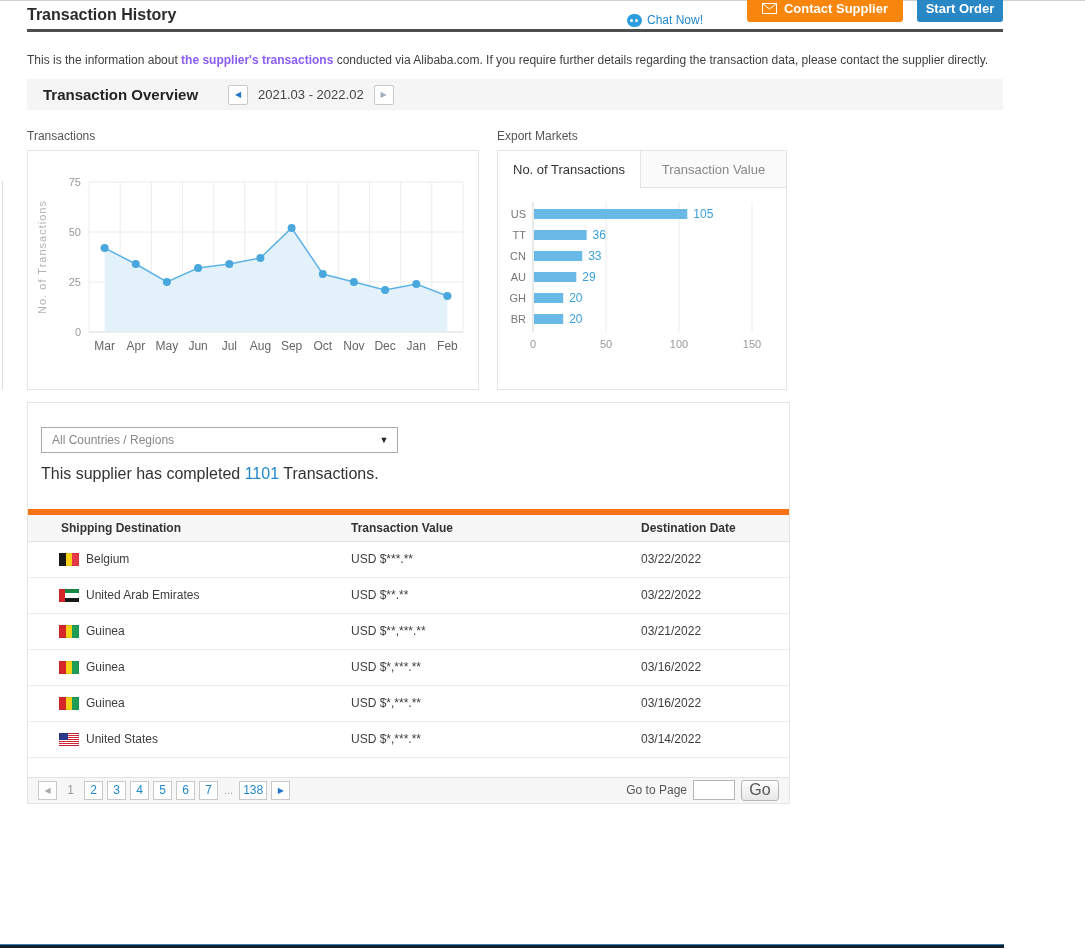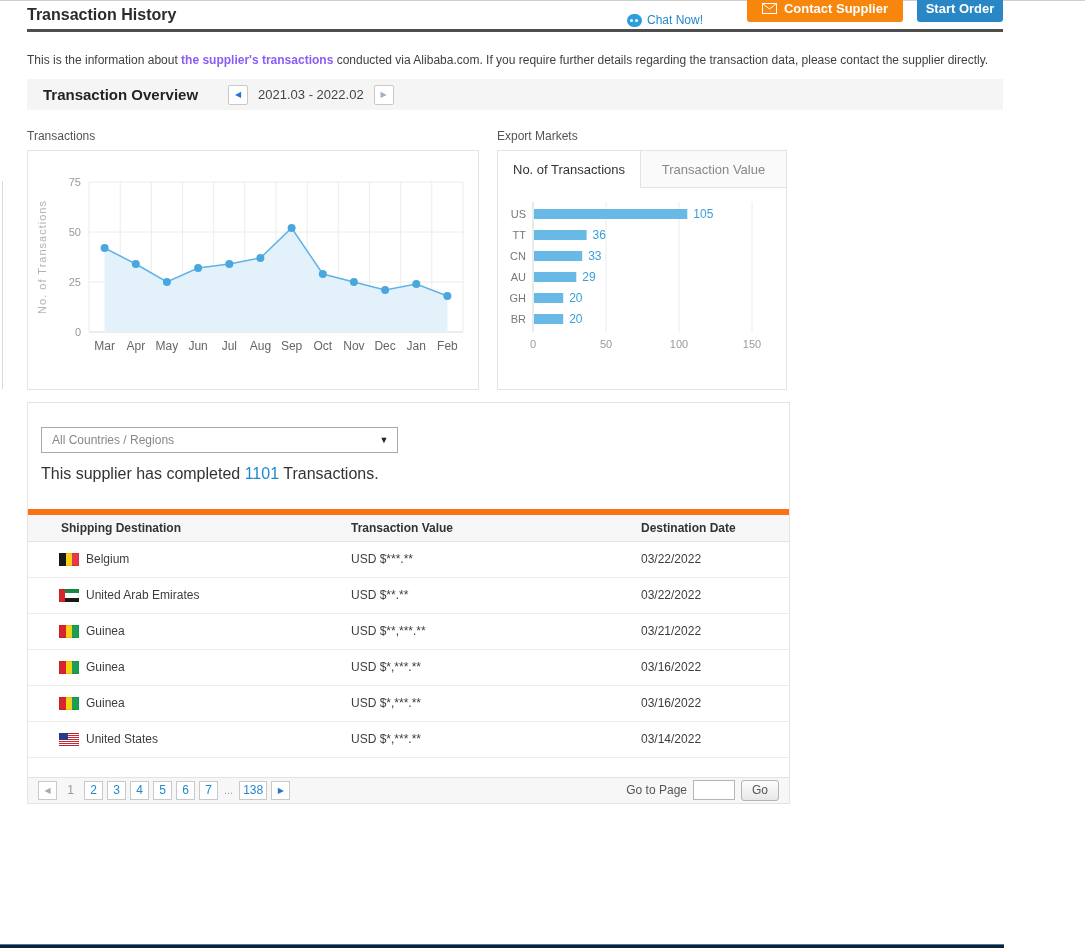--- a/index.html
+++ b/index.html
@@ -102,21 +102,21 @@
   .page-box{min-width:19px;height:19px;padding:0 3px;background:#fff;border:1px solid #c9c9c9;
     display:flex;align-items:center;justify-content:center;font-size:12px;color:#2288cc;cursor:pointer;}
   .page-current{border:none;background:none;color:#999;cursor:default;}
   .page-ellipsis{color:#9aa;font-size:11px;margin:0 2px;}
   .arrow-glyph{font-size:8px;}
   .arrow-disabled{color:#a9a9a9;cursor:default;}
   .arrow-enabled{color:#2277cc;}
   .goto{margin-left:auto;display:flex;align-items:center;font-size:12px;color:#555;}
   .goto input{width:42px;height:20px;border:1px solid #b5b5b5;margin:0 6px;font:inherit;padding:0 3px;background:#fff;}
   .go-btn{width:38px;height:21px;border:1px solid #b5b5b5;border-radius:3px;
-    background:linear-gradient(#fdfdfd,#e7e7e7);font-size:12px;color:#555;cursor:pointer;font-family:inherit;}
+    background:linear-gradient(#fdfdfd,#e7e7e7);font-size:16px;color:#555;cursor:pointer;font-family:inherit;}
 </style>
 </head>
 <body>
 
 <div class="top-hairline"></div>
 <div class="left-stub"></div>
 
 <div class="content">
 
   <div class="header-row">

